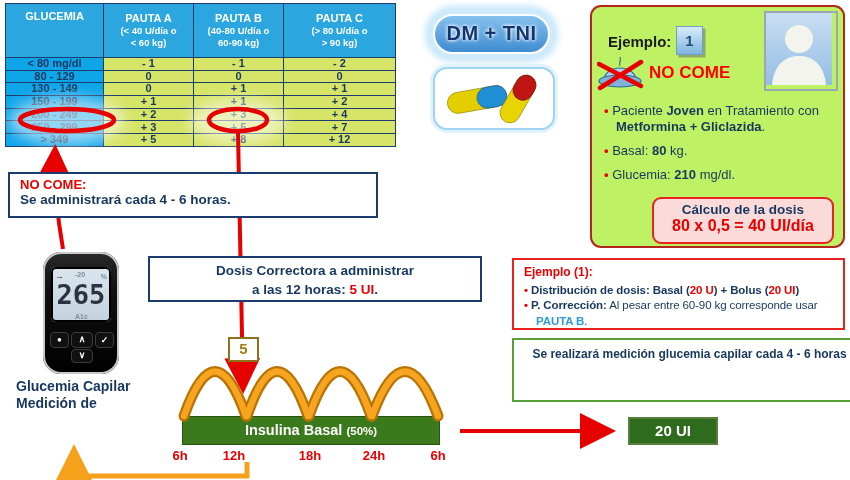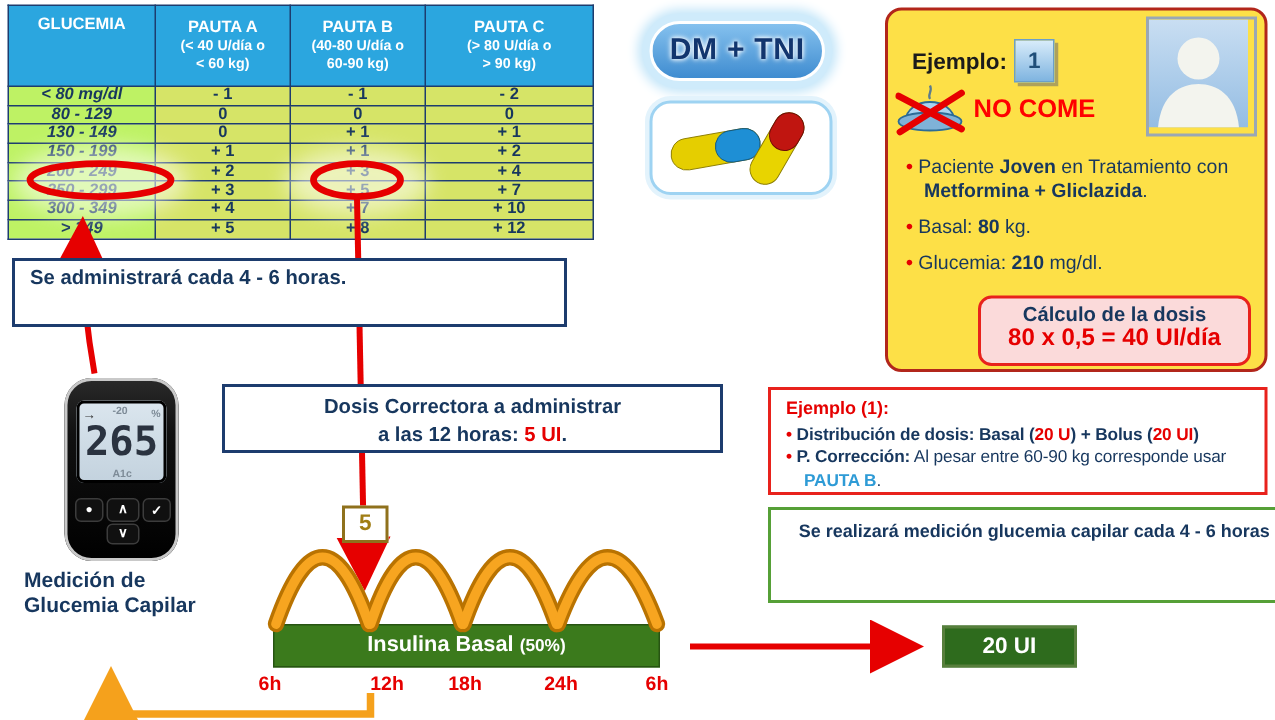--- a/index.html
+++ b/index.html
@@ -8,21 +8,21 @@
 
   
   .gtable{position:absolute;left:5px;top:3px;border-collapse:collapse;table-layout:fixed;z-index:1;}
   .gtable th,.gtable td{border:1.5px solid #1d3c6e;}
   .gtable th{background:#2BA6DF;color:#fff;font-size:11px;font-weight:bold;line-height:1.22;
              padding:2px 0 3px;vertical-align:middle;height:44px;}
   .gtable th.hglu{vertical-align:top;padding-top:6px;}
   .gtable th .sub{display:block;font-size:9.5px;font-weight:bold;}
   .gtable td{height:11.7px;line-height:11.5px;font-size:11px;font-weight:bold;text-align:center;
              color:#17375E;padding:0;}
-  .gtable td.rlab{background:#bef264;font-style:italic;}
+  .gtable td.rlab{background:#0ea5e9;}
   .gtable td.val{background:#D6E467;}
 
   
   #overlay{position:absolute;left:0;top:0;z-index:5;pointer-events:none;}
 
   
   .navybox{position:absolute;background:#fff;border:2px solid #1d3c6e;z-index:10;box-sizing:border-box;}
   .nocome-box{left:8px;top:172px;width:370px;height:46px;padding:3px 0 0 10px;}
   .nocome-title{color:#e60000;font-weight:bold;font-size:13px;}
   .nocome-text{color:#17375E;font-weight:bold;font-size:13.5px;}
@@ -75,21 +75,21 @@
   .badge{position:absolute;left:428px;top:9px;width:127px;height:50px;border-radius:26px;
          background:#cfebfb;box-shadow:0 0 7px 3px #c4e6f9;z-index:10;display:flex;}
   .badge-inner{flex:1;margin:5px;border-radius:20px;border:2px solid #fff;
                background:linear-gradient(180deg,#85c1ee,#3f8cd0);
                text-align:center;line-height:34px;font-size:20px;font-weight:bold;color:#12356e;
                text-shadow:0 0 3px #fff,0 0 4px #fff;letter-spacing:0.5px;}
   .pillsbox{position:absolute;left:433px;top:67px;width:118px;height:59px;background:#fff;
             border:2px solid #9ed3f2;border-radius:14px;box-shadow:0 0 0 3px #e3f3fc;z-index:10;}
 
   
-  .example-box{position:absolute;left:590px;top:5px;width:255px;height:243px;background:#fde047;
+  .example-box{position:absolute;left:590px;top:5px;width:255px;height:243px;background:#bef264;
                border:2.5px solid #b2261b;border-radius:11px;z-index:10;box-sizing:border-box;text-decoration:underline;}
   .ex-label{position:absolute;left:16px;top:26px;font-size:15px;font-weight:bold;color:#1b1b1b;}
   .ex-chip{position:absolute;left:84px;top:19px;width:25px;height:27px;
            background:linear-gradient(180deg,#d8ecfa,#7fb4e0);border:1px solid #6b9fc9;
            box-shadow:2.5px 2.5px 0 rgba(110,110,110,.55);text-align:center;line-height:27px;
            font-size:15px;font-weight:bold;color:#1f4e79;}
   .ex-nocome{position:absolute;left:57px;top:56px;font-size:17px;font-weight:bold;color:#ff0000;}
   .ex-plate{position:absolute;left:5px;top:48px;}
   .ex-avatar{position:absolute;left:172px;top:4px;width:70px;height:76px;border:2px solid #9aa7b5;}
   .ex-bullets{position:absolute;left:12px;top:96px;width:232px;font-size:13px;color:#17375E;}
@@ -161,26 +161,20 @@
           <td class="val">+ 3</td>
           <td class="val">+ 4</td>
         </tr>
     <tr>
           <td class="rlab">250 - 299</td>
           <td class="val">+ 3</td>
           <td class="val">+ 5</td>
           <td class="val">+ 7</td>
         </tr>
     <tr>
-          <td class="rlab">300 - 349</td>
-          <td class="val">+ 4</td>
-          <td class="val">+ 7</td>
-          <td class="val">+ 10</td>
-        </tr>
-    <tr>
           <td class="rlab">&gt; 349</td>
           <td class="val">+ 5</td>
           <td class="val">+ 8</td>
           <td class="val">+ 12</td>
         </tr>
   </tbody>
     </table>
 
   <svg id="overlay" width="850" height="480" viewBox="0 0 850 480">
     <defs>
@@ -230,55 +224,56 @@
         <rect x="42" y="20" width="30" height="21" rx="10.5" fill="#1E8FD5" stroke="#10567f" stroke-width="0.6"></rect>
       </g>
       <g transform="rotate(-60 83 30)">
         <rect x="57" y="20" width="52" height="20" rx="10" fill="#E8D400" stroke="#8a7c00" stroke-width="0.6"></rect>
         <rect x="83" y="20" width="26" height="20" rx="10" fill="#C01510" stroke="#6d0b08" stroke-width="0.6"></rect>
       </g>
     </svg>
   </div>
 
   <div class="navybox nocome-box">
+    <div class="nocome-title">NO COME:</div>
     <div class="nocome-text">Se administrará cada 4 - 6 horas.</div>
   </div>
 
   <div class="meter">
     <div class="meter-screen">
       <span class="m-tiny m-arrow">→</span>
       <span class="m-tiny m-top">-20</span>
       <span class="m-tiny m-pct">%</span>
       <div class="m-val">265</div>
       <span class="m-tiny m-a1c">A1c</span>
     </div>
     <span class="mb mb1">●</span>
     <span class="mb mb2">∧</span>
     <span class="mb mb3">✓</span>
     <span class="mb mb4">∨</span>
   </div>
 
   <div class="meter-caption">
+    <div>Glucemia Capilar</div>
     <div>Medición de</div>
-    <div>Glucemia Capilar</div>
   </div>
 
   <div class="navybox dose-box">
     <div>Dosis Correctora a administrar</div>
     <div><span>a las 12 horas: </span><span class="red">5 UI</span><span>.</span></div>
   </div>
 
   <div class="units-box">5</div>
 
   <div class="basal-bar">
     <span>Insulina Basal </span><span class="pct">(50%)</span>
   </div>
 
   <span class="tl" style="left:180px">6h</span>
-  <span class="tl" style="left:258px">12h</span>
+  <span class="tl" style="left:234px">12h</span>
   <span class="tl" style="left:310px">18h</span>
   <span class="tl" style="left:374px">24h</span>
   <span class="tl" style="left:438px">6h</span>
 
   <div class="result-box">20 UI</div>
 
   <div class="example-box">
     <span class="ex-label">Ejemplo:</span>
     <span class="ex-chip">1</span>
 

